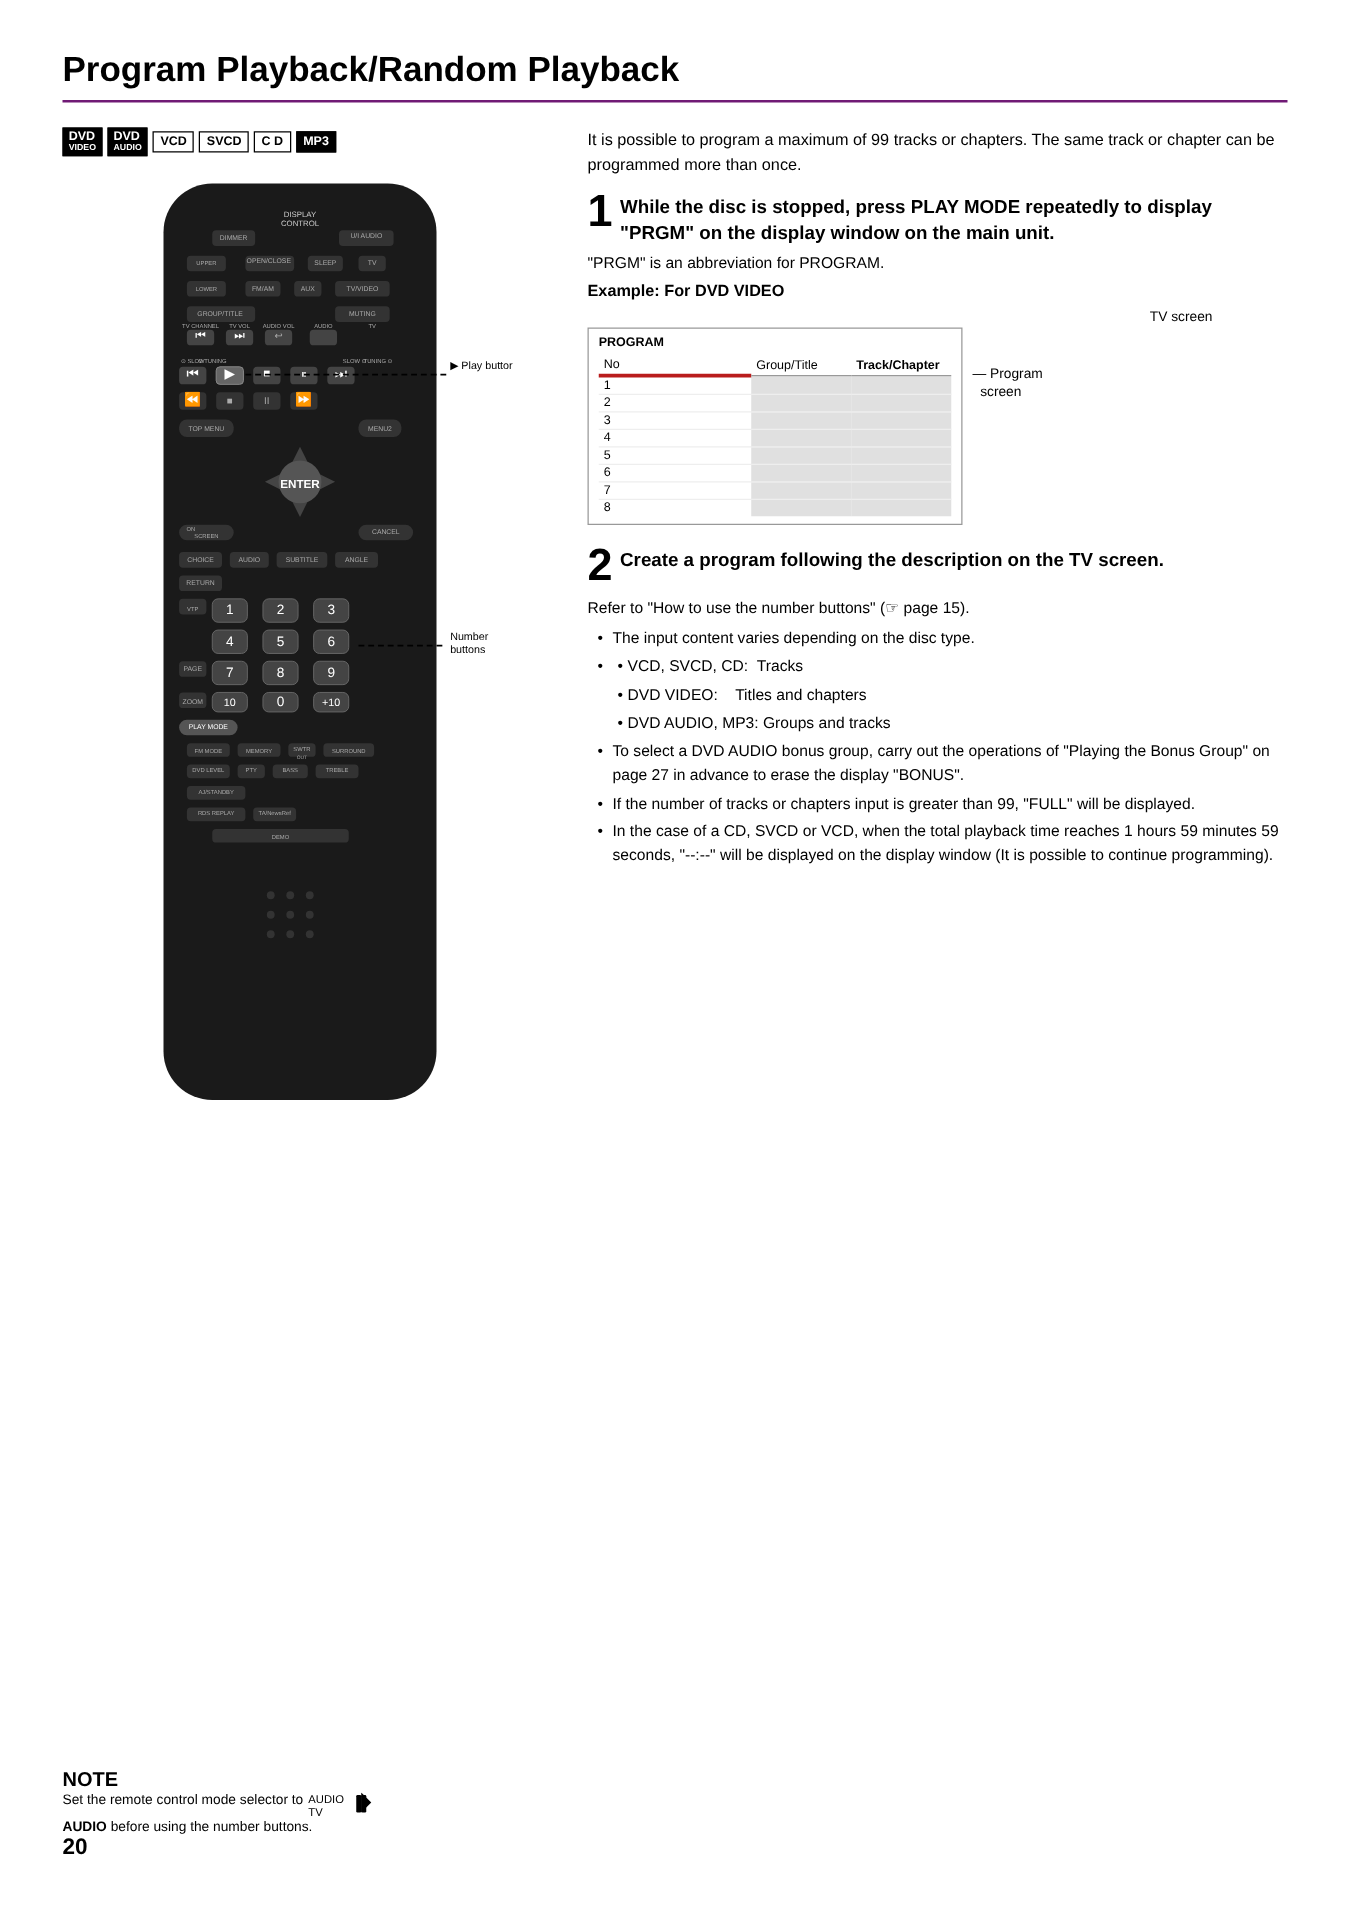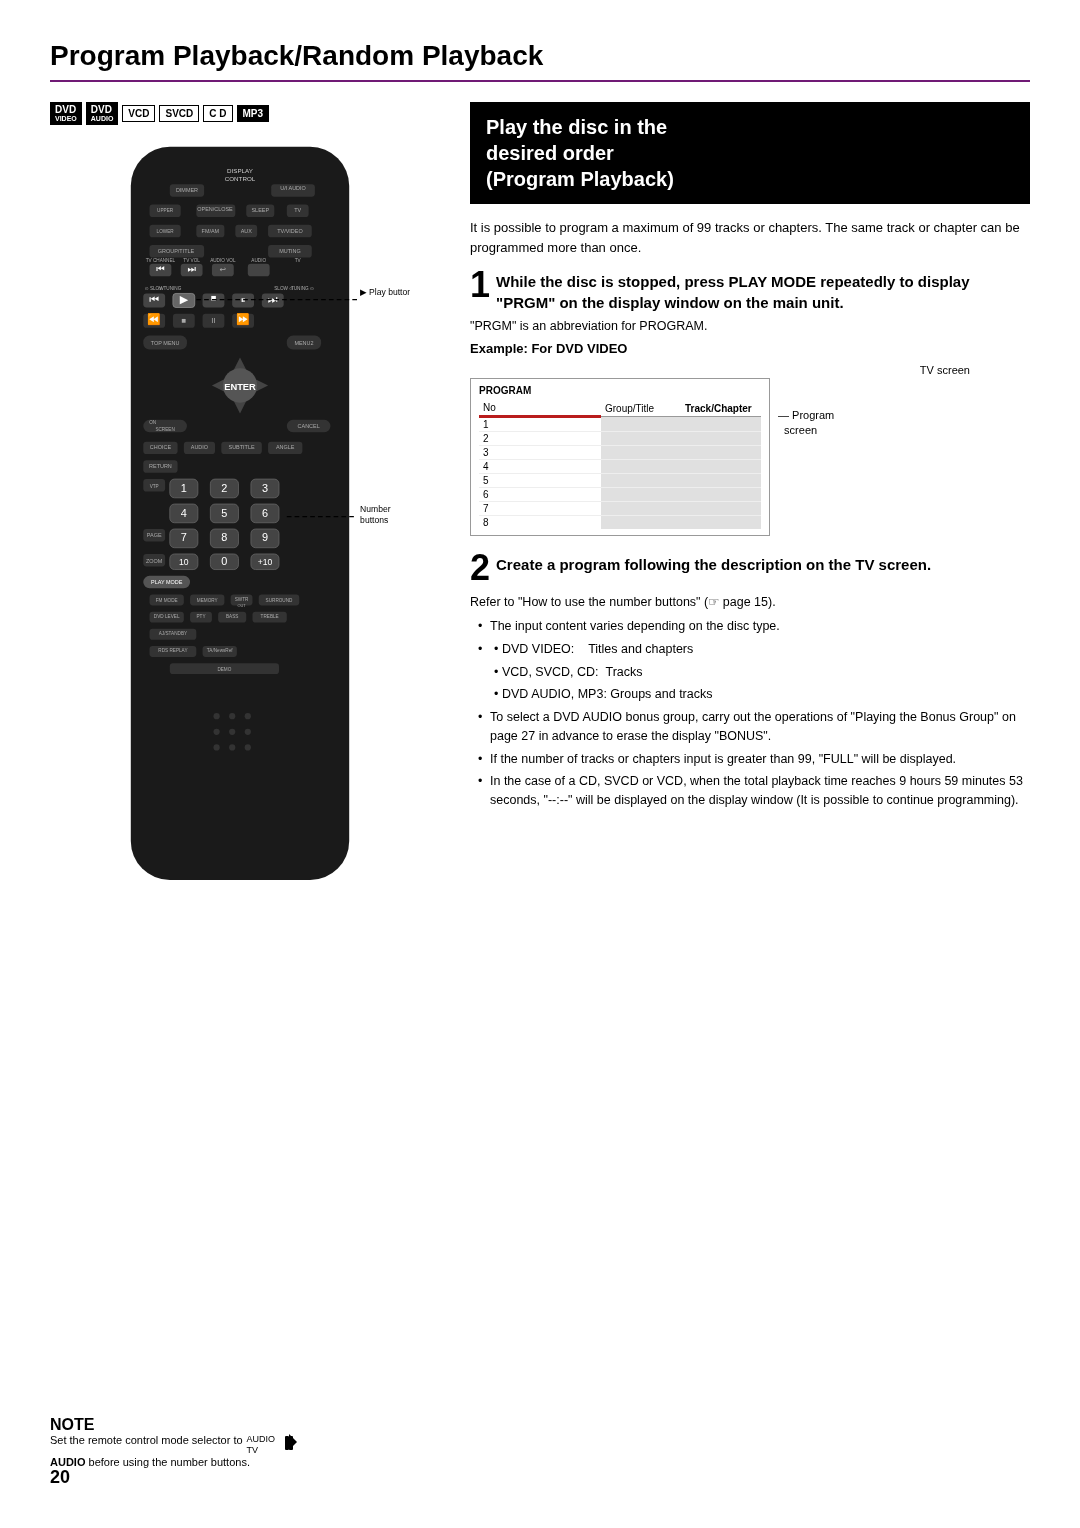--- a/index.html
+++ b/index.html
@@ -417,27 +417,20 @@
             <text x="177" y="246" fill="#000" font-size="5.5" font-family="Arial">buttons</text>
 
           </svg>
         </div>
       </div>
 
     </div>
 
     <div class="right-column">
 
-      <div class="section-header">
-        <h2>
-          <span>Play the disc in the</span><br>
-          <span>desired order</span><br>
-          <span>(Program Playback)</span>
-        </h2>
-      </div>
 
       <p class="body-text">It is possible to program a maximum of 99 tracks or chapters. The same track or chapter can be programmed more than once.</p>
 
       <div class="step">
         <div style="display:flex; gap:6px; align-items:flex-start; margin-bottom:6px;">
           <span style="font-size:36px; font-weight:bold; line-height:1; margin-top:-4px;">1</span>
           <div>
             <p style="font-size:15px; font-weight:bold; line-height:1.4;">While the disc is stopped, press PLAY MODE repeatedly to display "PRGM" on the display window on the main unit.</p>
           </div>
         </div>
@@ -514,28 +507,28 @@
         <div style="display:flex; gap:6px; align-items:flex-start; margin-bottom:8px;">
           <span style="font-size:36px; font-weight:bold; line-height:1; margin-top:-4px;">2</span>
           <p style="font-size:15px; font-weight:bold; line-height:1.4;">Create a program following the description on the TV screen.</p>
         </div>
         <p style="font-size:12.5px; margin-bottom:8px;">Refer to "How to use the number buttons" (☞ page 15).</p>
 
         <ul class="bullet-list">
           <li>The input content varies depending on the disc type.</li>
           <li style="list-style:none; padding-left:0;">
             <ul class="sub-bullet-list">
+              <li>VCD, SVCD, CD:&nbsp;&nbsp;Tracks</li>
               <li>DVD VIDEO:&nbsp;&nbsp;&nbsp;&nbsp;Titles and chapters</li>
-              <li>VCD, SVCD, CD:&nbsp;&nbsp;Tracks</li>
               <li>DVD AUDIO, MP3:&nbsp;Groups and tracks</li>
             </ul>
           </li>
           <li>To select a DVD AUDIO bonus group, carry out the operations of "Playing the Bonus Group" on page 27 in advance to erase the display "BONUS".</li>
           <li>If the number of tracks or chapters input is greater than 99, "FULL" will be displayed.</li>
-          <li>In the case of a CD, SVCD or VCD, when the total playback time reaches 9 hours 59 minutes 53 seconds, "--:--" will be displayed on the display window (It is possible to continue programming).</li>
+          <li>In the case of a CD, SVCD or VCD, when the total playback time reaches 1 hours 59 minutes 59 seconds, "--:--" will be displayed on the display window (It is possible to continue programming).</li>
         </ul>
       </div>
 
     </div>
   </div>
 
   <div class="note-section">
     <p class="note-title">NOTE</p>
     <div style="display:flex; align-items:flex-start; gap:4px; font-size:11px;">
       <span>Set the remote control mode selector to</span>

